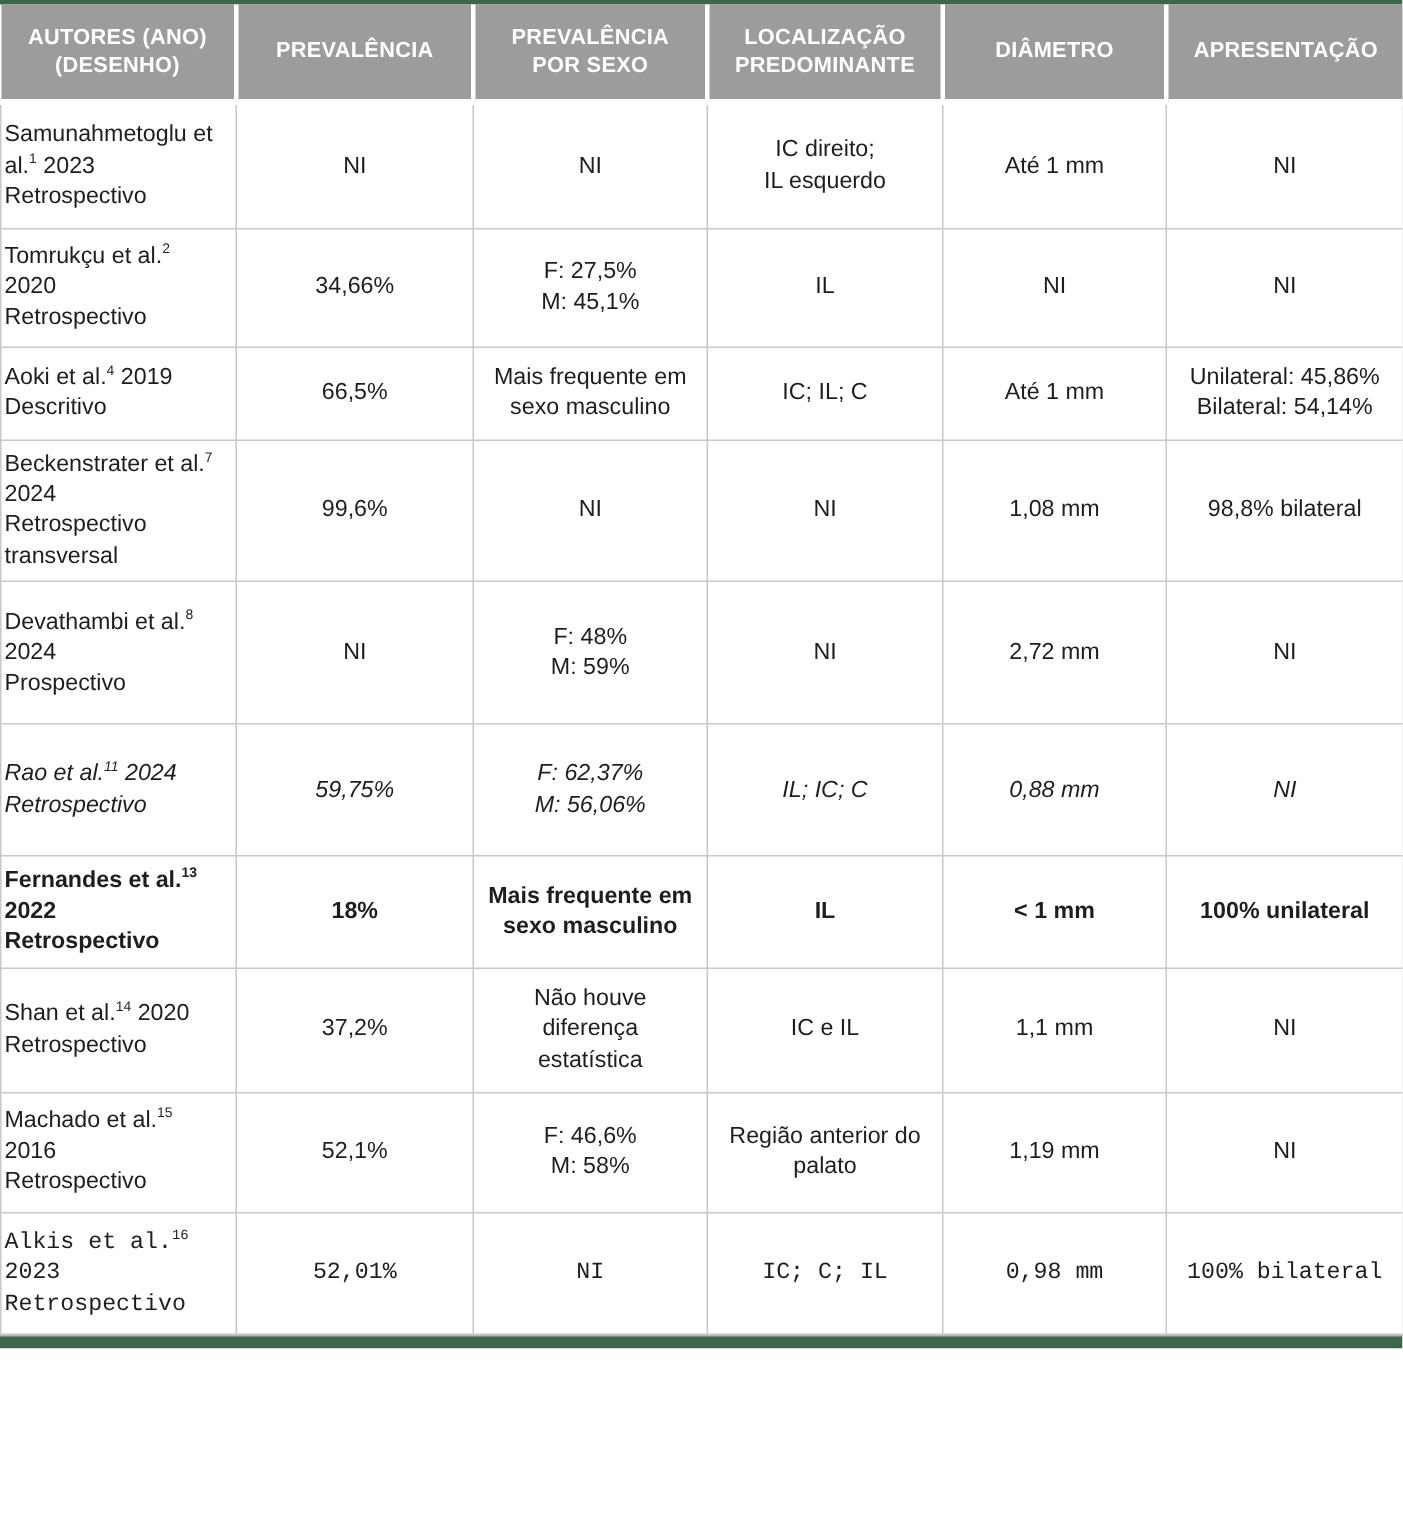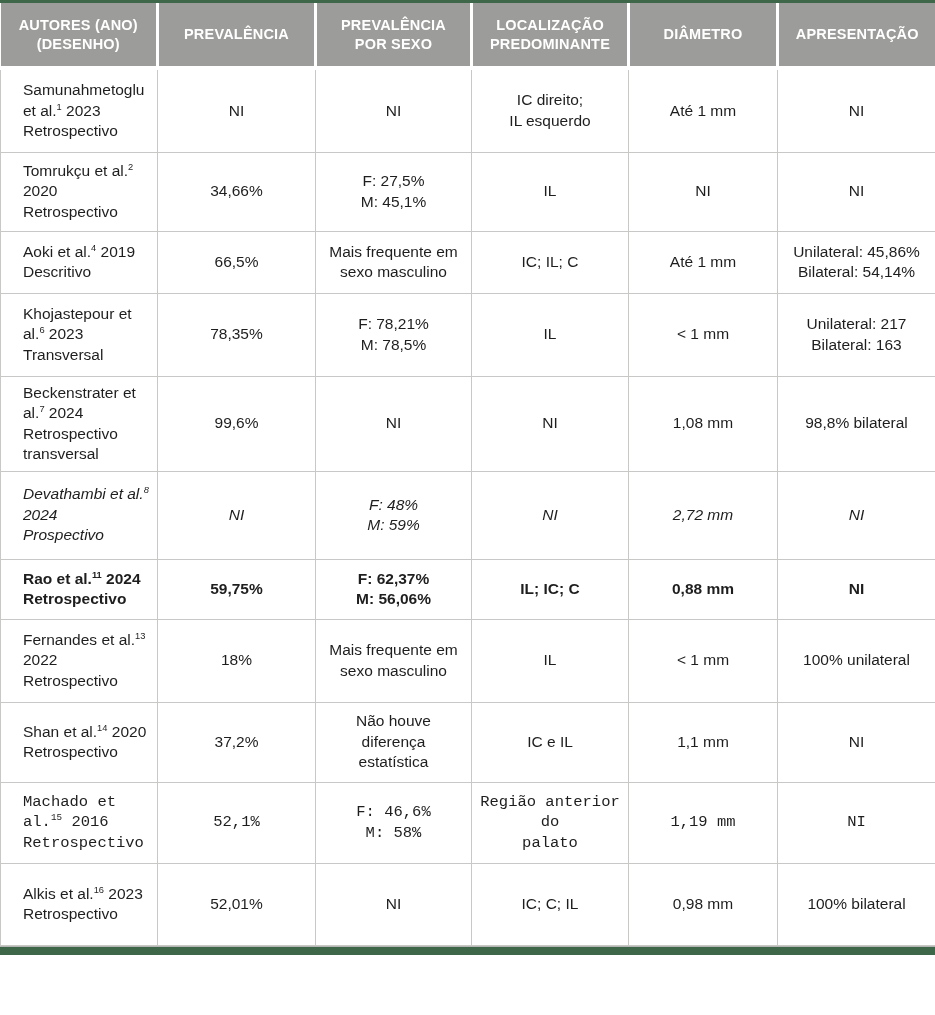--- a/index.html
+++ b/index.html
@@ -48,21 +48,21 @@
     font-size:15.5px;
     line-height:1.32;
     text-align:center;
     vertical-align:middle;
     white-space:pre-line;
     padding:6px 8px;
     background:#ffffff;
   }
   td.author{
     text-align:left;
-    padding-left:22px;
+    padding-left:2px;
     padding-right:6px;
   }
   td.author sup{
     font-size:60%;
     line-height:0;
   }
   td.author .design{display:inline;}
   tbody tr:nth-child(1){height:84px;}
   tbody tr:nth-child(2){height:79px;}
   tbody tr:nth-child(3){height:62px;margin-left:24px;}
@@ -129,31 +129,20 @@
 <span class="design">Descritivo</span></td>
       <td>66,5%</td>
       <td>Mais frequente em
 sexo masculino</td>
       <td>IC; IL; C</td>
       <td>Até 1 mm</td>
       <td>Unilateral: 45,86%
 Bilateral: 54,14%</td>
     </tr>
     <tr>
-      <td class="author"><span>Khojastepour et al.</span><sup>6</sup> <span>2023</span>
-<span class="design">Transversal</span></td>
-      <td>78,35%</td>
-      <td>F: 78,21%
-M: 78,5%</td>
-      <td>IL</td>
-      <td>&lt; 1 mm</td>
-      <td>Unilateral: 217
-Bilateral: 163</td>
-    </tr>
-    <tr>
       <td class="author"><span>Beckenstrater et al.</span><sup>7</sup> <span>2024</span>
 <span class="design">Retrospectivo transversal</span></td>
       <td>99,6%</td>
       <td>NI</td>
       <td>NI</td>
       <td>1,08 mm</td>
       <td>98,8% bilateral</td>
     </tr>
     <tr>
       <td class="author"><span>Devathambi et al.</span><sup>8</sup> <span>2024</span>

